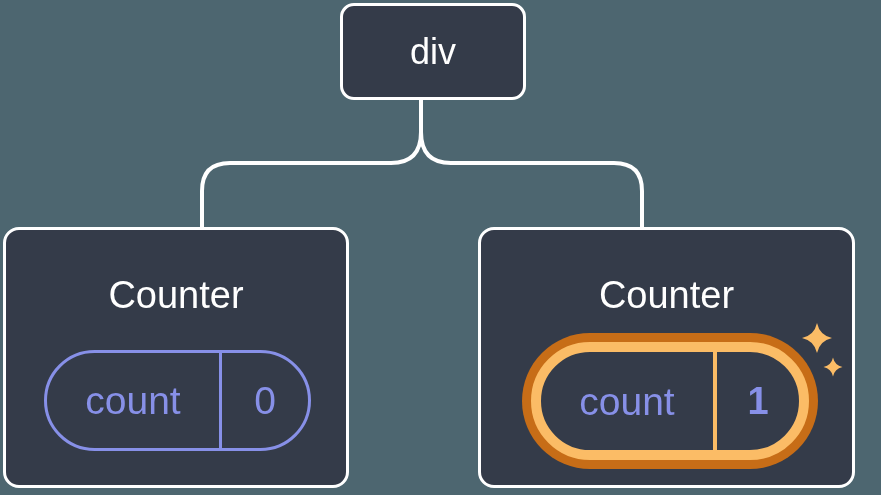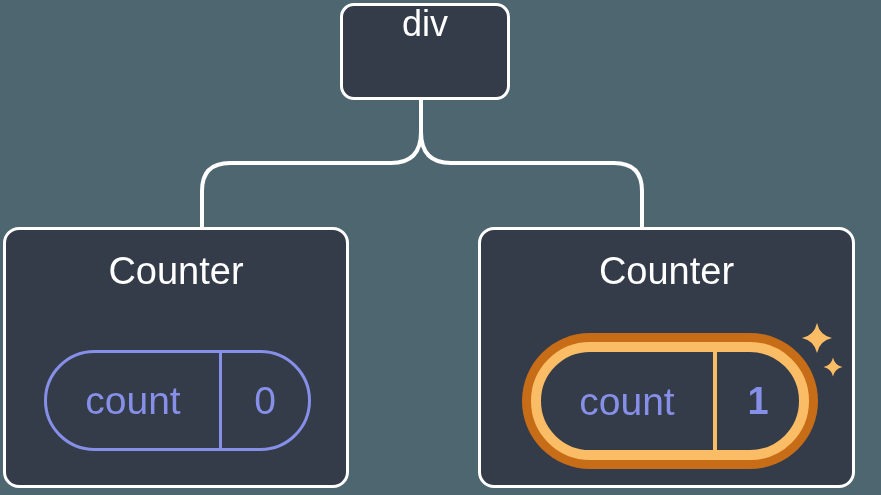--- a/index.html
+++ b/index.html
@@ -17,48 +17,48 @@
   }
   .connector-svg {
     position: absolute;
     left: 0; top: 0;
     width: 881px; height: 495px;
     pointer-events: none;
   }
   .node-box {
     position: absolute;
     left: 340px; top: 3px;
-    width: 170px; height: 97px;
+    width: 186px; height: 97px;
     box-sizing: border-box;
     background: #343B49;
     border: 3px solid #FFFFFF;
     border-radius: 14px;
     display: flex;
-    align-items: flex-start;
+    align-items: center;
     justify-content: center;
   }
   .node-label {
     color: #FFFFFF;
     font-size: 36px;
     line-height: 1;
   }
   .card {
     position: absolute;
     top: 227px;
     height: 261px;
     box-sizing: border-box;
     background: #343B49;
     border: 3px solid #FFFFFF;
     border-radius: 16px;
   }
   .card-left  { left: 3px;   width: 346px; }
   .card-right { left: 478px; width: 377px; }
   .card-title {
     margin: 0;
-    padding-top: 22px;
+    padding-top: 46px;
     text-align: center;
     color: #FFFFFF;
     font-size: 38px;
     font-weight: 400;
     line-height: 1;
   }
   
   .state-pill {
     position: absolute;
     left: 38px; top: 120px;

